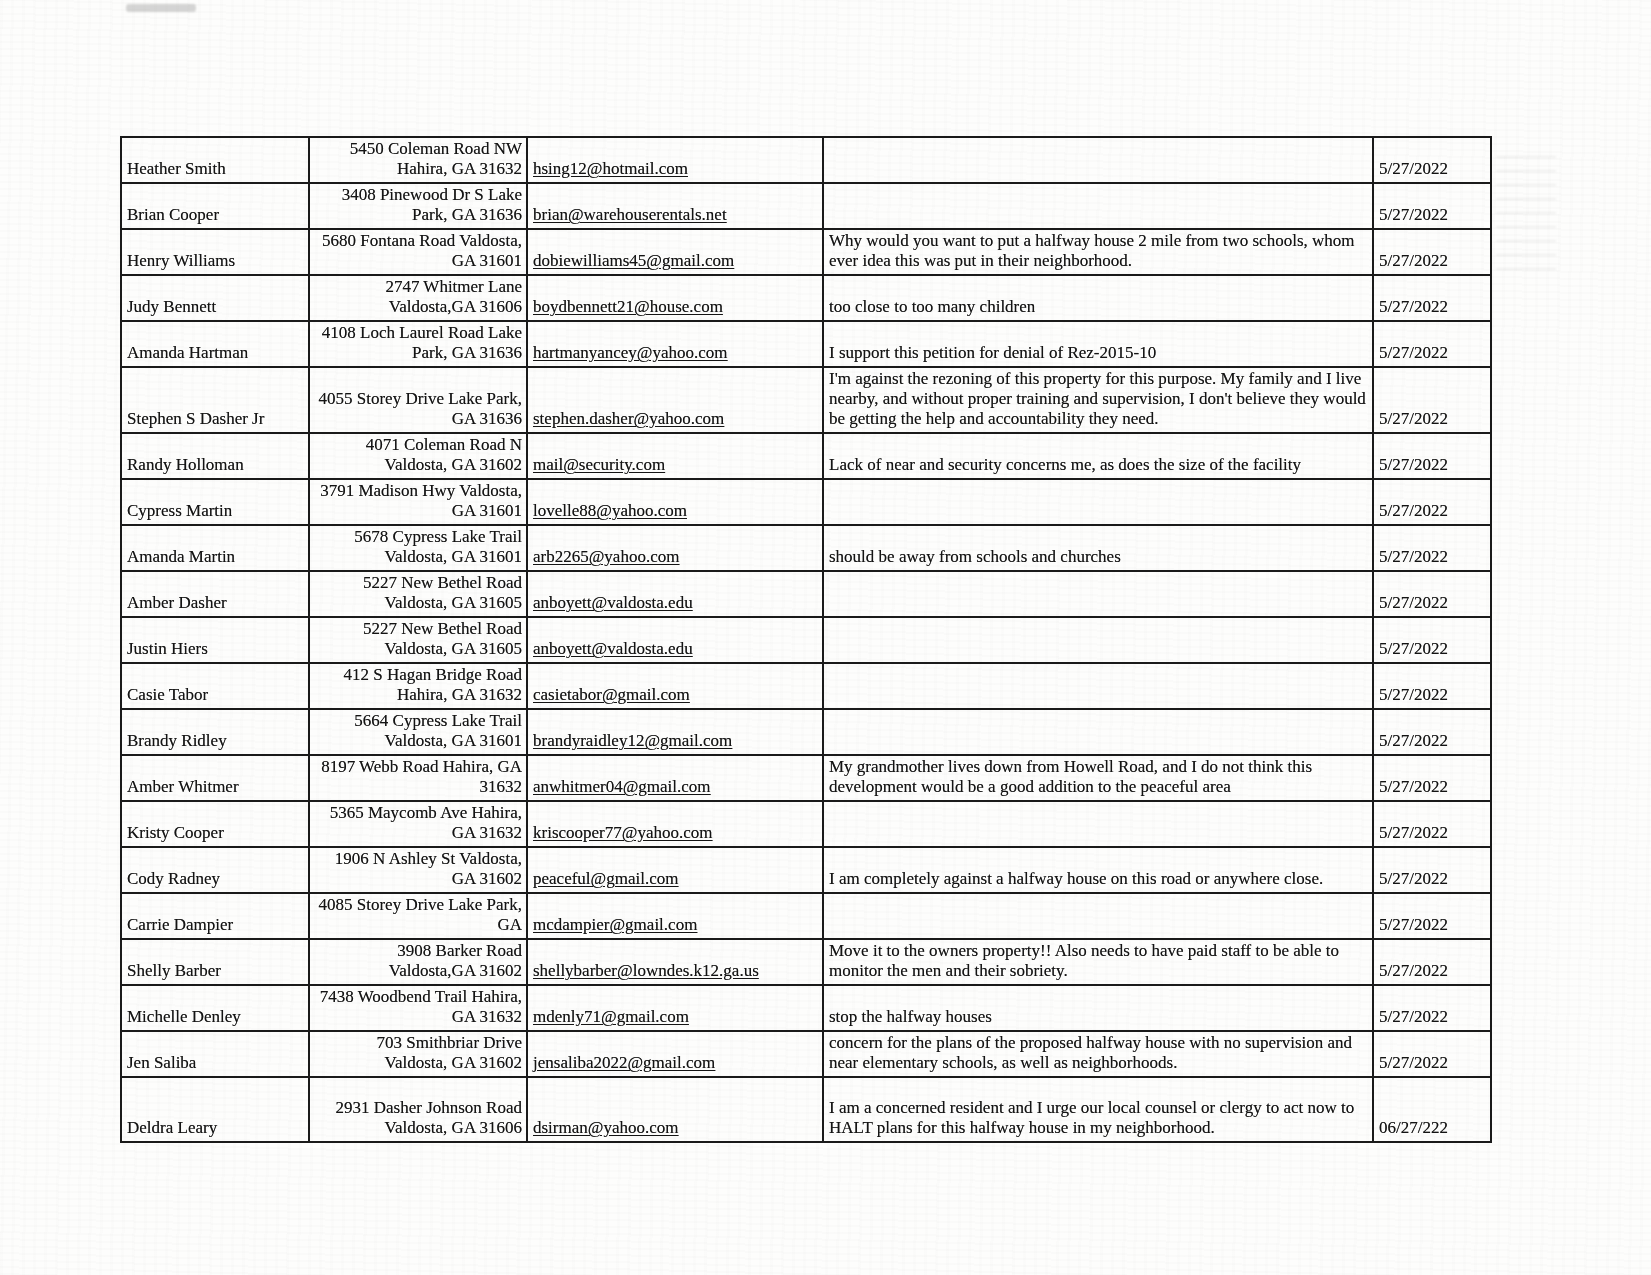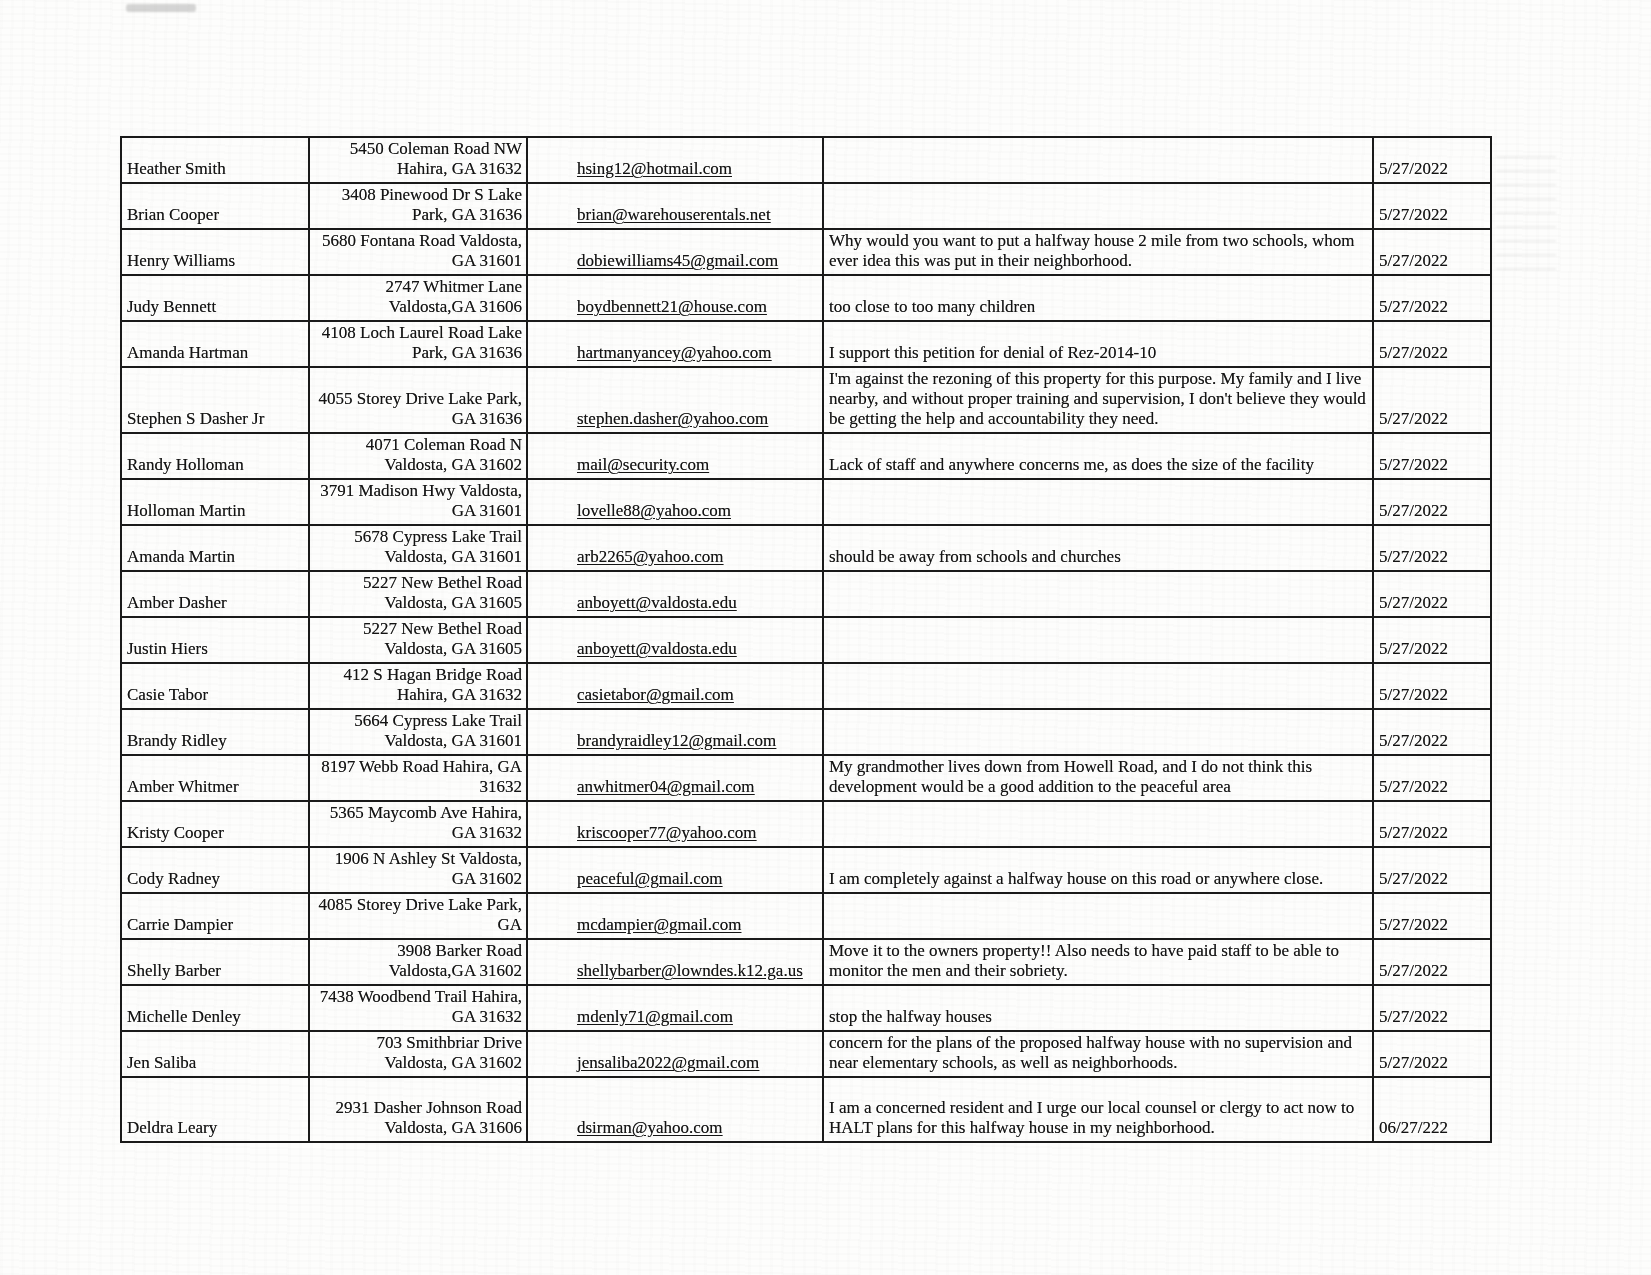--- a/index.html
+++ b/index.html
@@ -61,21 +61,20 @@
     overflow: hidden;
     word-wrap: break-word;
   }
   .scan-table tr { height: 44px; }
   .scan-table tr.tall { height: 65px; }
 
   .c-address { white-space: pre-line; text-align: right; }
   .email-text {
     text-decoration: underline;
     text-underline-offset: 2px;
-    margin-left: 44px;
   }
   .c-date { padding-bottom: 2px; }
 </style>
 </head>
 <body>
 
 <div class="page">
 
   <div class="smudge smudge-top"></div>
   <div class="smudge smudge-right"></div>
@@ -119,41 +118,41 @@
 Valdosta,GA 31606</td>
       <td class="c-email"><span class="email-text">boydbennett21@house.com</span></td>
       <td class="c-comment">too close to too many children</td>
       <td class="c-date">5/27/2022</td>
     </tr>
         <tr>
       <td class="c-name">Amanda Hartman</td>
       <td class="c-address">4108 Loch Laurel Road Lake
 Park, GA 31636</td>
       <td class="c-email"><span class="email-text">hartmanyancey@yahoo.com</span></td>
-      <td class="c-comment">I support this petition for denial of Rez-2014-10</td>
+      <td class="c-comment">I support this petition for denial of Rez-2015-10</td>
       <td class="c-date">5/27/2022</td>
     </tr>
         <tr class="tall">
       <td class="c-name">Stephen S Dasher Jr</td>
       <td class="c-address">4055 Storey Drive Lake Park,
 GA 31636</td>
       <td class="c-email"><span class="email-text">stephen.dasher@yahoo.com</span></td>
       <td class="c-comment">I'm against the rezoning of this property for this purpose. My family and I live nearby, and without proper training and supervision, I don't believe they would be getting the help and accountability they need.</td>
       <td class="c-date">5/27/2022</td>
     </tr>
         <tr>
       <td class="c-name">Randy Holloman</td>
       <td class="c-address">4071 Coleman Road N
 Valdosta, GA 31602</td>
       <td class="c-email"><span class="email-text">mail@security.com</span></td>
-      <td class="c-comment">Lack of staff and anywhere concerns me, as does the size of the facility</td>
-      <td class="c-date">5/27/2022</td>
-    </tr>
-        <tr>
-      <td class="c-name">Holloman Martin</td>
+      <td class="c-comment">Lack of near and security concerns me, as does the size of the facility</td>
+      <td class="c-date">5/27/2022</td>
+    </tr>
+        <tr>
+      <td class="c-name">Cypress Martin</td>
       <td class="c-address">3791 Madison Hwy Valdosta,
 GA 31601</td>
       <td class="c-email"><span class="email-text">lovelle88@yahoo.com</span></td>
       <td class="c-comment"></td>
       <td class="c-date">5/27/2022</td>
     </tr>
         <tr>
       <td class="c-name">Amanda Martin</td>
       <td class="c-address">5678 Cypress Lake Trail
 Valdosta, GA 31601</td>

